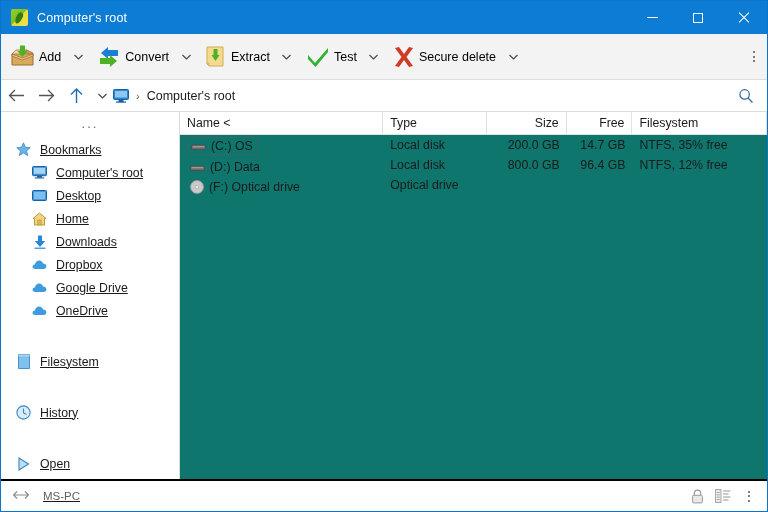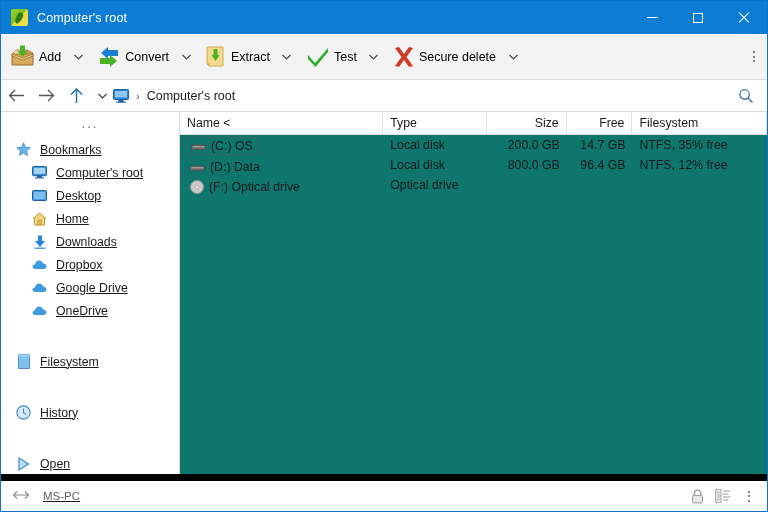--- a/index.html
+++ b/index.html
@@ -161,21 +161,21 @@
   .drive-ic{width:15px;height:13px;margin-right:5px;flex:none;position:relative;}
   .disc-ic{width:14px;height:14px;margin-right:5px;flex:none;border-radius:50%;
     background:radial-gradient(circle at 50% 50%, #fafafa 0 22%, #c9c9c9 23% 100%);
     border:1px solid #9a9a9a;box-sizing:border-box;position:relative;}
   .disc-ic::after{content:"";position:absolute;left:50%;top:50%;width:4px;height:4px;margin:-2px 0 0 -2px;
     border-radius:50%;background:#ffffff;border:1px solid #b0b0b0;box-sizing:border-box;}
 
   
   .statusbar{
     height:30px;min-height:30px;background:#ffffff;
-    border-top:7px solid #000000;
+    border-top:2px solid #000000;
     display:flex;align-items:center;position:relative;text-decoration:underline;
   }
   .st-left{display:flex;align-items:center;padding-left:12px;}
   .st-text{font-size:11.5px;color:#606060;margin-left:14px;}
   .st-right{position:absolute;right:6px;top:0;height:30px;display:flex;align-items:center;gap:2px;}
   .st-icon{width:24px;height:30px;display:flex;align-items:center;justify-content:center;cursor:default;}
 </style>
 </head>
 <body>
 

